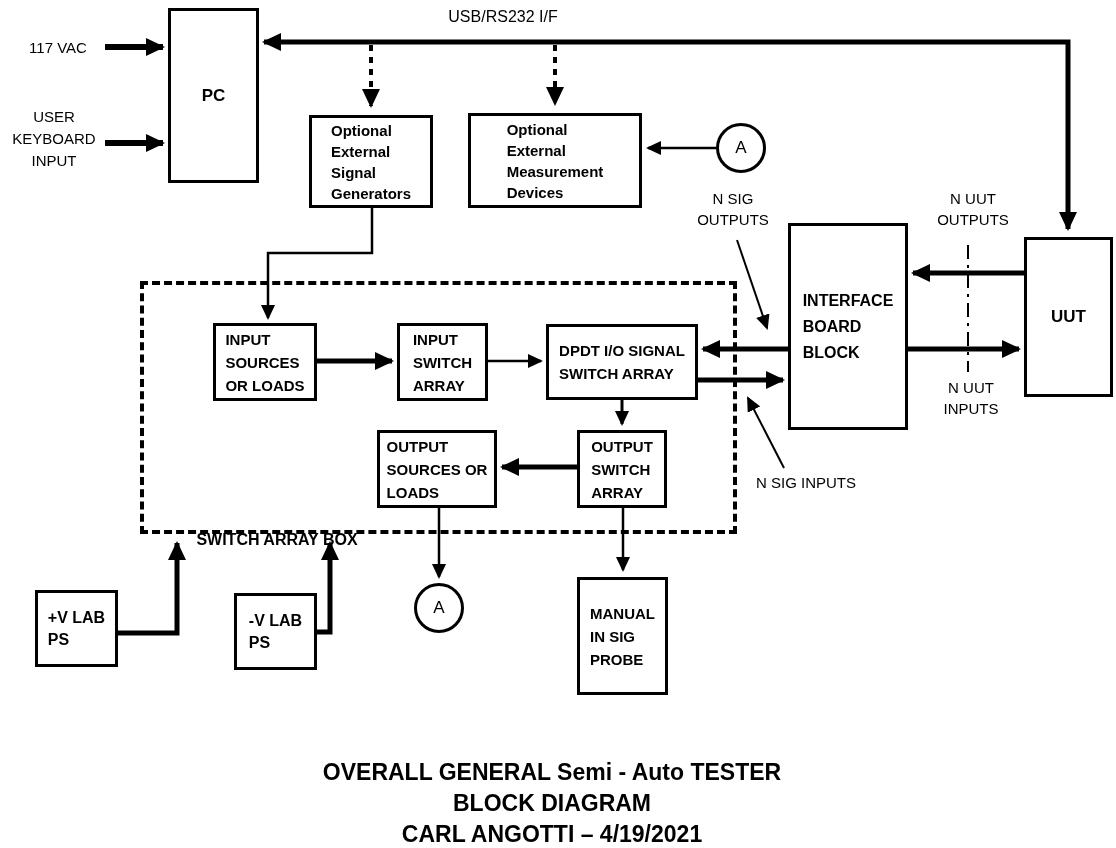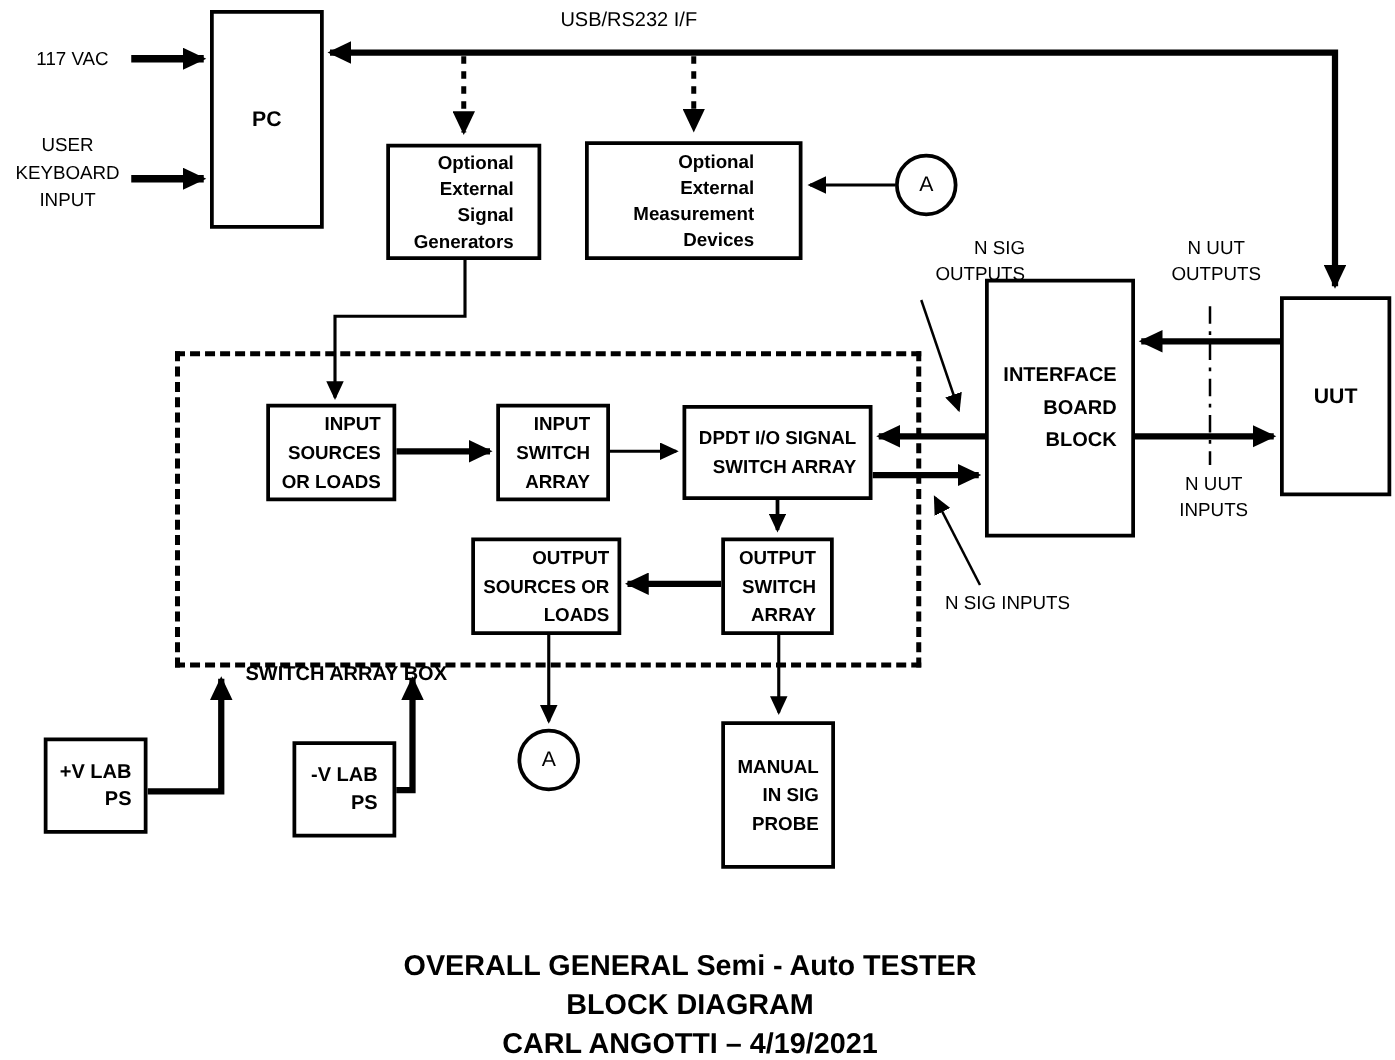--- a/index.html
+++ b/index.html
@@ -3,21 +3,21 @@
 <meta charset="utf-8">
 <style>
   html,body{margin:0;padding:0;background:#ffffff;}
   .canvas{
     position:relative;width:1116px;height:848px;background:#ffffff;
     font-family:"Liberation Sans",sans-serif;color:#000;overflow:hidden;
   }
   svg.wires{position:absolute;left:0;top:0;z-index:1;}
   .box{
     position:absolute;box-sizing:border-box;border:3px solid #000;background:#fff;
-    display:flex;align-items:center;justify-content:center;text-align:right;
+    display:flex;align-items:center;justify-content:center;text-align:left;
     font-weight:bold;white-space:pre-line;z-index:2;font-size:16px;line-height:22px;
   }
   .lbl{
     position:absolute;white-space:pre-line;text-align:center;font-size:15px;
     line-height:21px;z-index:3;font-weight:normal;
   }
   .lbl.b{font-weight:bold;font-size:16px;}
   .circleA{
     position:absolute;box-sizing:border-box;width:50px;height:50px;border:3px solid #000;
     border-radius:50%;background:#fff;display:flex;align-items:center;justify-content:center;
@@ -39,21 +39,21 @@
   .b-outsrc{left:377px;top:430px;width:120px;height:78px;font-size:15px;line-height:23px;}
   .b-outsw{left:577px;top:430px;width:90px;height:78px;font-size:15px;line-height:23px;}
   .b-manual{left:577px;top:577px;width:91px;height:118px;font-size:15px;line-height:23px;}
   .b-posps{left:35px;top:590px;width:83px;height:77px;line-height:22px;}
   .b-negps{left:202px;top:593px;width:83px;height:77px;line-height:22px;margin-left:32px;}
   .d-sab{left:140px;top:281px;width:597px;height:253px;}
   
   .l-vac{left:18px;top:37px;width:80px;}
   .l-kbd{left:8px;top:106px;width:92px;line-height:22px;}
   .l-usb{left:438px;top:6px;width:130px;font-size:16px;}
-  .l-nsigout{left:720px;top:188px;width:100px;text-align:right;}
+  .l-nsigout{left:683px;top:188px;width:100px;}
   .l-nuutout{left:923px;top:188px;width:100px;}
   .l-nuutin{left:921px;top:377px;width:100px;}
   .l-nsigin{left:746px;top:472px;width:120px;}
   .l-sab{left:192px;top:505px;width:170px;text-align:center;margin-top:24px;}
   .c-a1{left:716px;top:123px;}
   .c-a2{left:414px;top:583px;}
   .title{
     position:absolute;left:252px;top:726px;width:600px;text-align:center;
     font-weight:bold;font-size:23px;line-height:31px;white-space:pre-line;z-index:3;
   }

